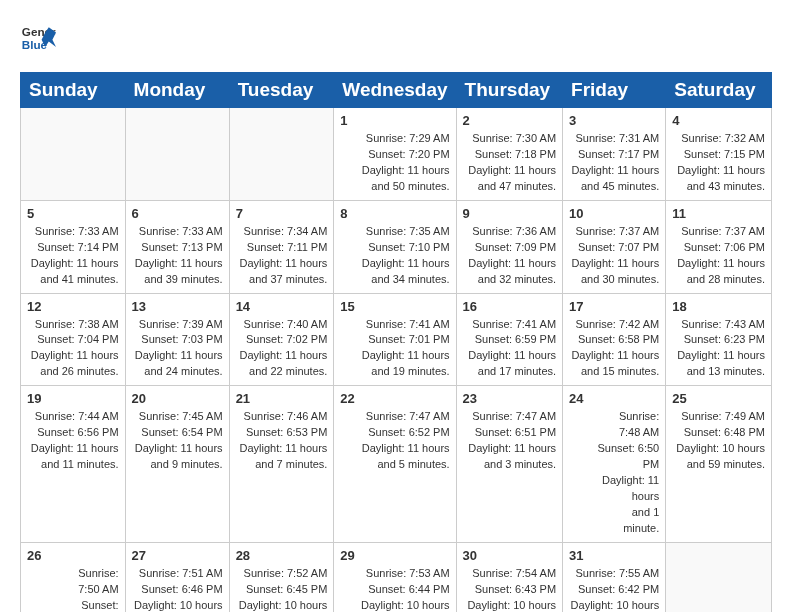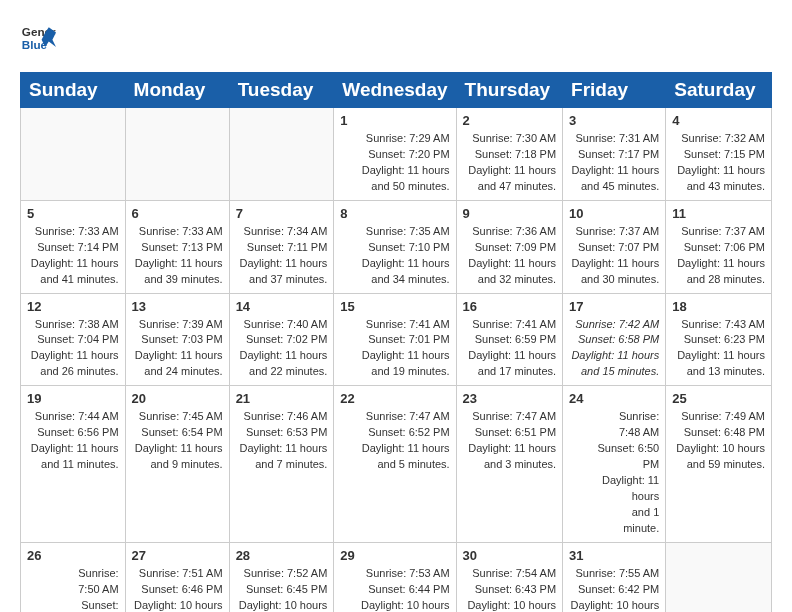--- a/index.html
+++ b/index.html
@@ -222,21 +222,21 @@
         </td>
         <td>
           <span class="day-number">16</span>
           <div class="day-info" style="white-space: pre-line;">Sunrise: 7:41 AM
 Sunset: 6:59 PM
 Daylight: 11 hours
 and 17 minutes.</div>
         </td>
         <td>
           <span class="day-number">17</span>
-          <div class="day-info" style="white-space: pre-line; font-style: italic;">Sunrise: 7:42 AM
+          <div class="day-info" style="white-space: pre-line;">Sunrise: 7:42 AM
 Sunset: 6:58 PM
 Daylight: 11 hours
 and 15 minutes.</div>
         </td>
         <td>
           <span class="day-number">18</span>
           <div class="day-info" style="white-space: pre-line;">Sunrise: 7:43 AM
 Sunset: 6:23 PM
 Daylight: 11 hours
 and 13 minutes.</div>

